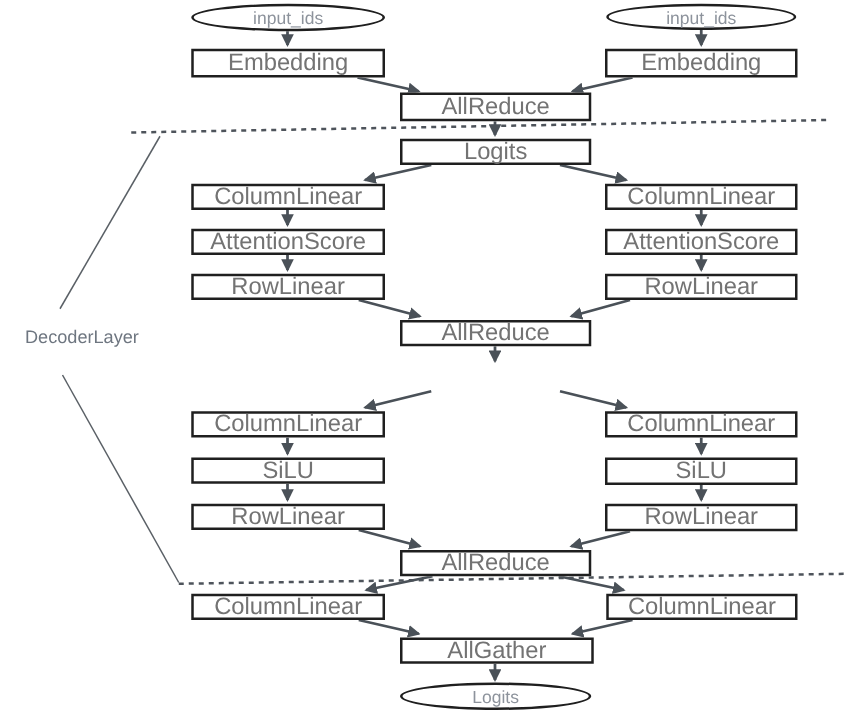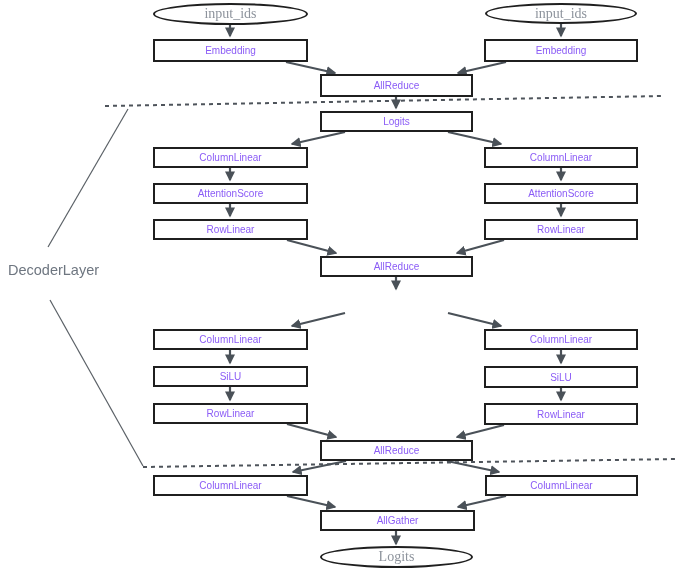--- a/index.html
+++ b/index.html
@@ -8,32 +8,31 @@
     width:679px;height:569px;
     background:#ffffff;
     font-family:"Liberation Sans","DejaVu Sans",sans-serif;
     overflow:hidden;
   }
   #edges{position:absolute;left:0;top:0;width:679px;height:569px;}
   .node{
     position:absolute;
     display:flex;align-items:center;justify-content:center;
     box-sizing:border-box;
-    font-size:10px;
-    color:#8b5cf6;
+    font-size:19px;
+    color:#737373;
     background:#ffffff;
     white-space:nowrap;
   }
   .box{border:2px solid #1f1f1f;}
   .ellipse{
     border:2px solid #1f1f1f;
     border-radius:50%;
     color:#8d939c;
     font-size:14px;
-    font-family:Liberation Serif, serif;
   }
   .annotation{
     position:absolute;
     font-size:14.5px;
     color:#6e7680;
     background:transparent;
     white-space:nowrap;
   }
 </style>
 </head>
@@ -137,15 +136,15 @@
 
   <div class="node box" style="left:320px;top:440px;width:153px;height:21px">AllReduce</div>
 
   <div class="node box" style="left:153px;top:475px;width:155px;height:21px">ColumnLinear</div>
   <div class="node box" style="left:485px;top:475px;width:153px;height:21px">ColumnLinear</div>
 
   <div class="node box" style="left:320px;top:510px;width:155px;height:21px">AllGather</div>
 
   <div class="node ellipse" style="left:320px;top:546px;width:153px;height:22px">Logits</div>
 
-  <div class="annotation" style="left:8px;top:262px">DecoderLayer</div>
+  <div class="annotation" style="left:20px;top:262px">DecoderLayer</div>
 
 </div>
 
 </body></html>

